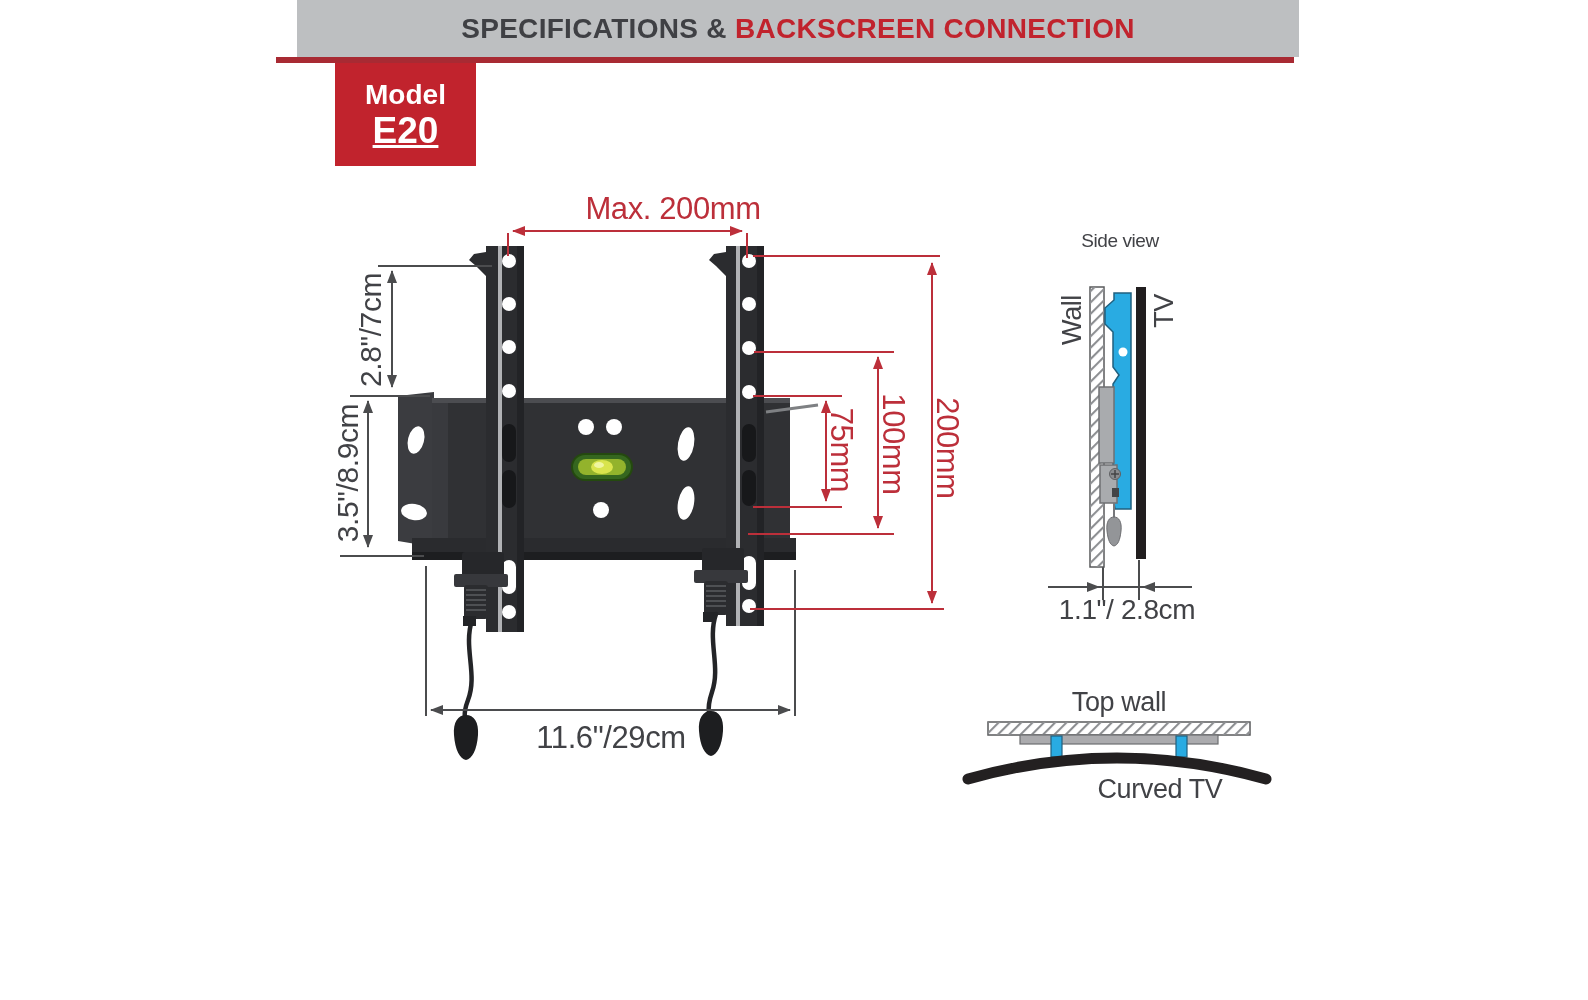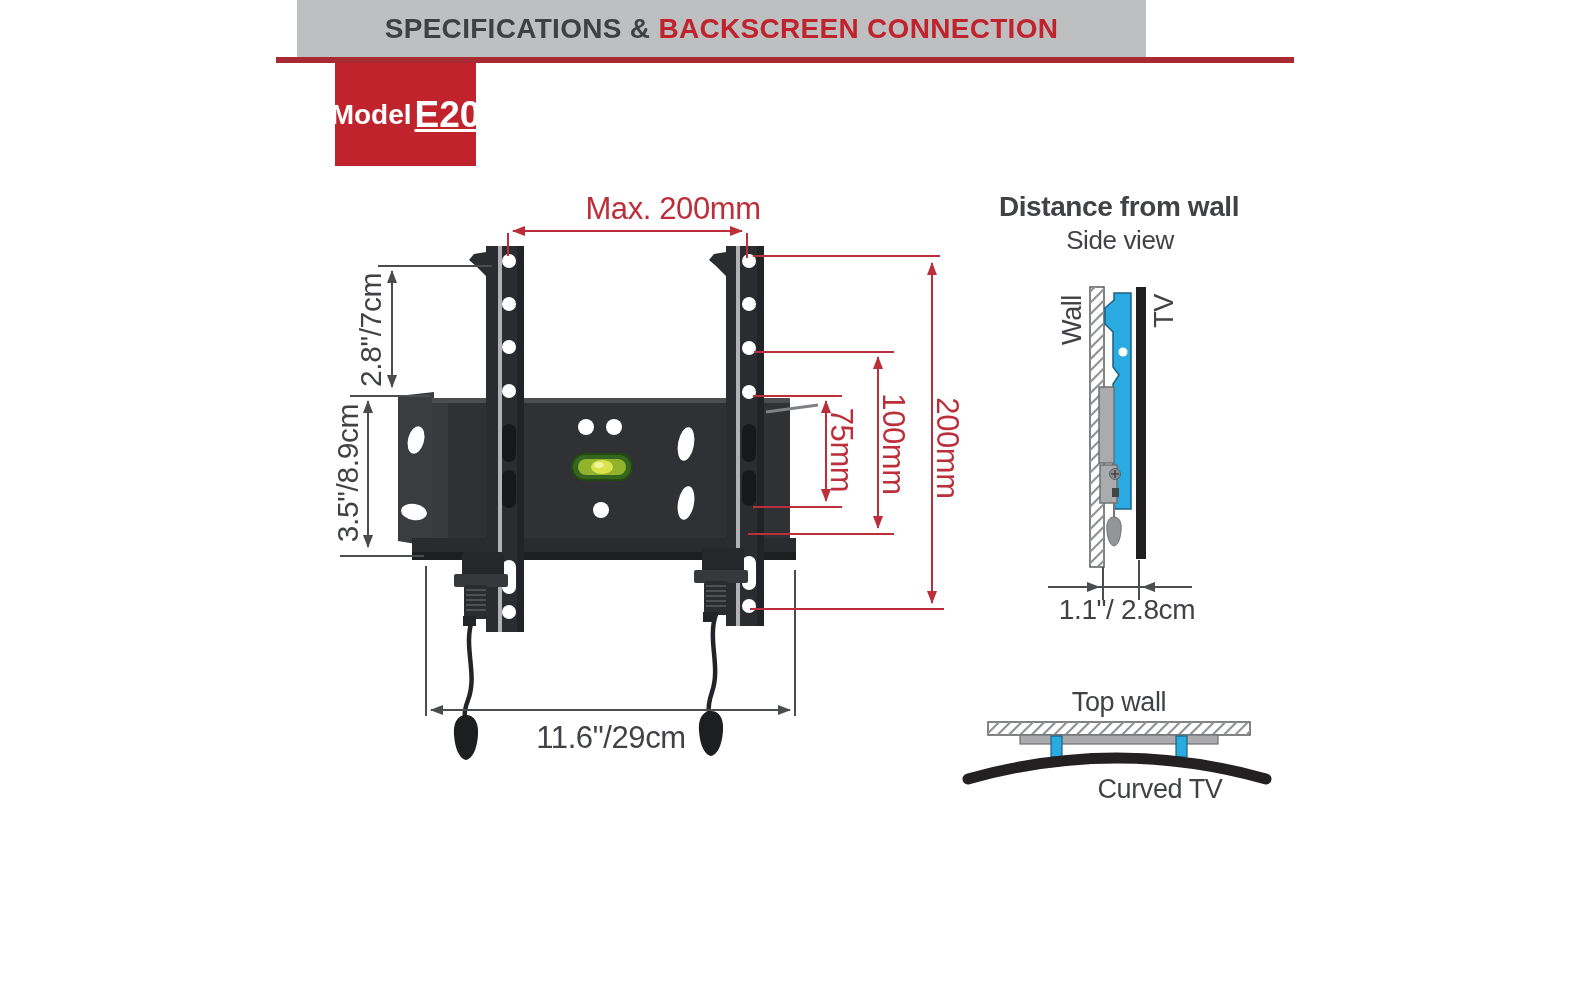--- a/index.html
+++ b/index.html
@@ -1,38 +1,38 @@
 <!DOCTYPE html>
 <html><head>
 <meta charset="utf-8">
 <style>
   html,body{margin:0;padding:0;background:#ffffff;}
   .canvas{position:relative;width:1588px;height:1000px;background:#fff;overflow:hidden;
           font-family:"Liberation Sans",sans-serif;}
   
-  .header-bar{position:absolute;left:297px;top:0;width:849px;height:57px;background:#bdbfc1;
+  .header-bar{position:absolute;left:297px;top:0;width:1002px;height:57px;background:#bdbfc1;
               display:flex;align-items:center;justify-content:center;}
   .header-title{font-size:28px;font-weight:bold;color:#3f4044;letter-spacing:.3px;white-space:nowrap;}
   .header-title .t-red{color:#c1232d;}
   .header-underline{position:absolute;left:276px;top:57px;width:1018px;height:6px;background:#a82a33;}
   .model-badge{position:absolute;left:335px;top:63px;width:141px;height:103px;background:#c1232d;
-               color:#fff;display:flex;flex-direction:row;align-items:center;justify-content:center;gap:3px;}
+               color:#fff;display:flex;flex-direction:column;align-items:center;justify-content:center;gap:3px;}
   .model-word{font-size:28px;font-weight:bold;line-height:1;}
   .model-code{font-size:37px;font-weight:bold;line-height:1;text-decoration:underline;}
   
   .lbl{position:absolute;white-space:nowrap;color:#414246;letter-spacing:-.4px;
        transform:translate(-50%,-50%);line-height:1;}
   .lbl.red{color:#bc2f3a;}
   .lbl.ccw{transform:translate(-50%,-50%) rotate(-90deg);}
   .lbl.cw{transform:translate(-50%,-50%) rotate(90deg);}
   .s31{font-size:31px;}
   .s30{font-size:30px;}
   .s28{font-size:28px;}
   .s27{font-size:27px;}
-  .s26{font-size:26px;}
+  .s26{font-size:19px;}
   .bold{font-weight:bold;}
   svg.art{position:absolute;left:0;top:0;}
 </style>
 </head>
 <body>
 
 <div class="canvas">
 
   <div class="header-bar">
     <div class="header-title"><span>SPECIFICATIONS &amp;</span> <span class="t-red">BACKSCREEN CONNECTION</span></div>
@@ -201,21 +201,20 @@
   </svg>
 
   <div class="lbl red s31" style="left:628px;top:208px;margin-left:45px;">Max. 200mm</div>
   <div class="lbl ccw s30" style="left:371px;top:330px;">2.8"/7cm</div>
   <div class="lbl ccw s30" style="left:348px;top:473px;">3.5"/8.9cm</div>
   <div class="lbl cw red s31" style="left:841px;top:450px;">75mm</div>
   <div class="lbl cw red s31" style="left:893px;top:444px;">100mm</div>
   <div class="lbl cw red s31" style="left:947px;top:448px;">200mm</div>
   <div class="lbl s31" style="left:611px;top:737px;">11.6"/29cm</div>
 
-  <div class="lbl bold s28" style="left:1119px;top:207px;">Distance from wall</div>
   <div class="lbl s26" style="left:1120px;top:240px;">Side view</div>
   <div class="lbl ccw s27" style="left:1072px;top:320px;">Wall</div>
   <div class="lbl ccw s27" style="left:1164px;top:311px;">TV</div>
   <div class="lbl s28" style="left:1127px;top:610px;">1.1"/ 2.8cm</div>
 
   <div class="lbl s27" style="left:1119px;top:702px;">Top wall</div>
   <div class="lbl s27" style="left:1160px;top:789px;">Curved TV</div>
 
 </div>
 

